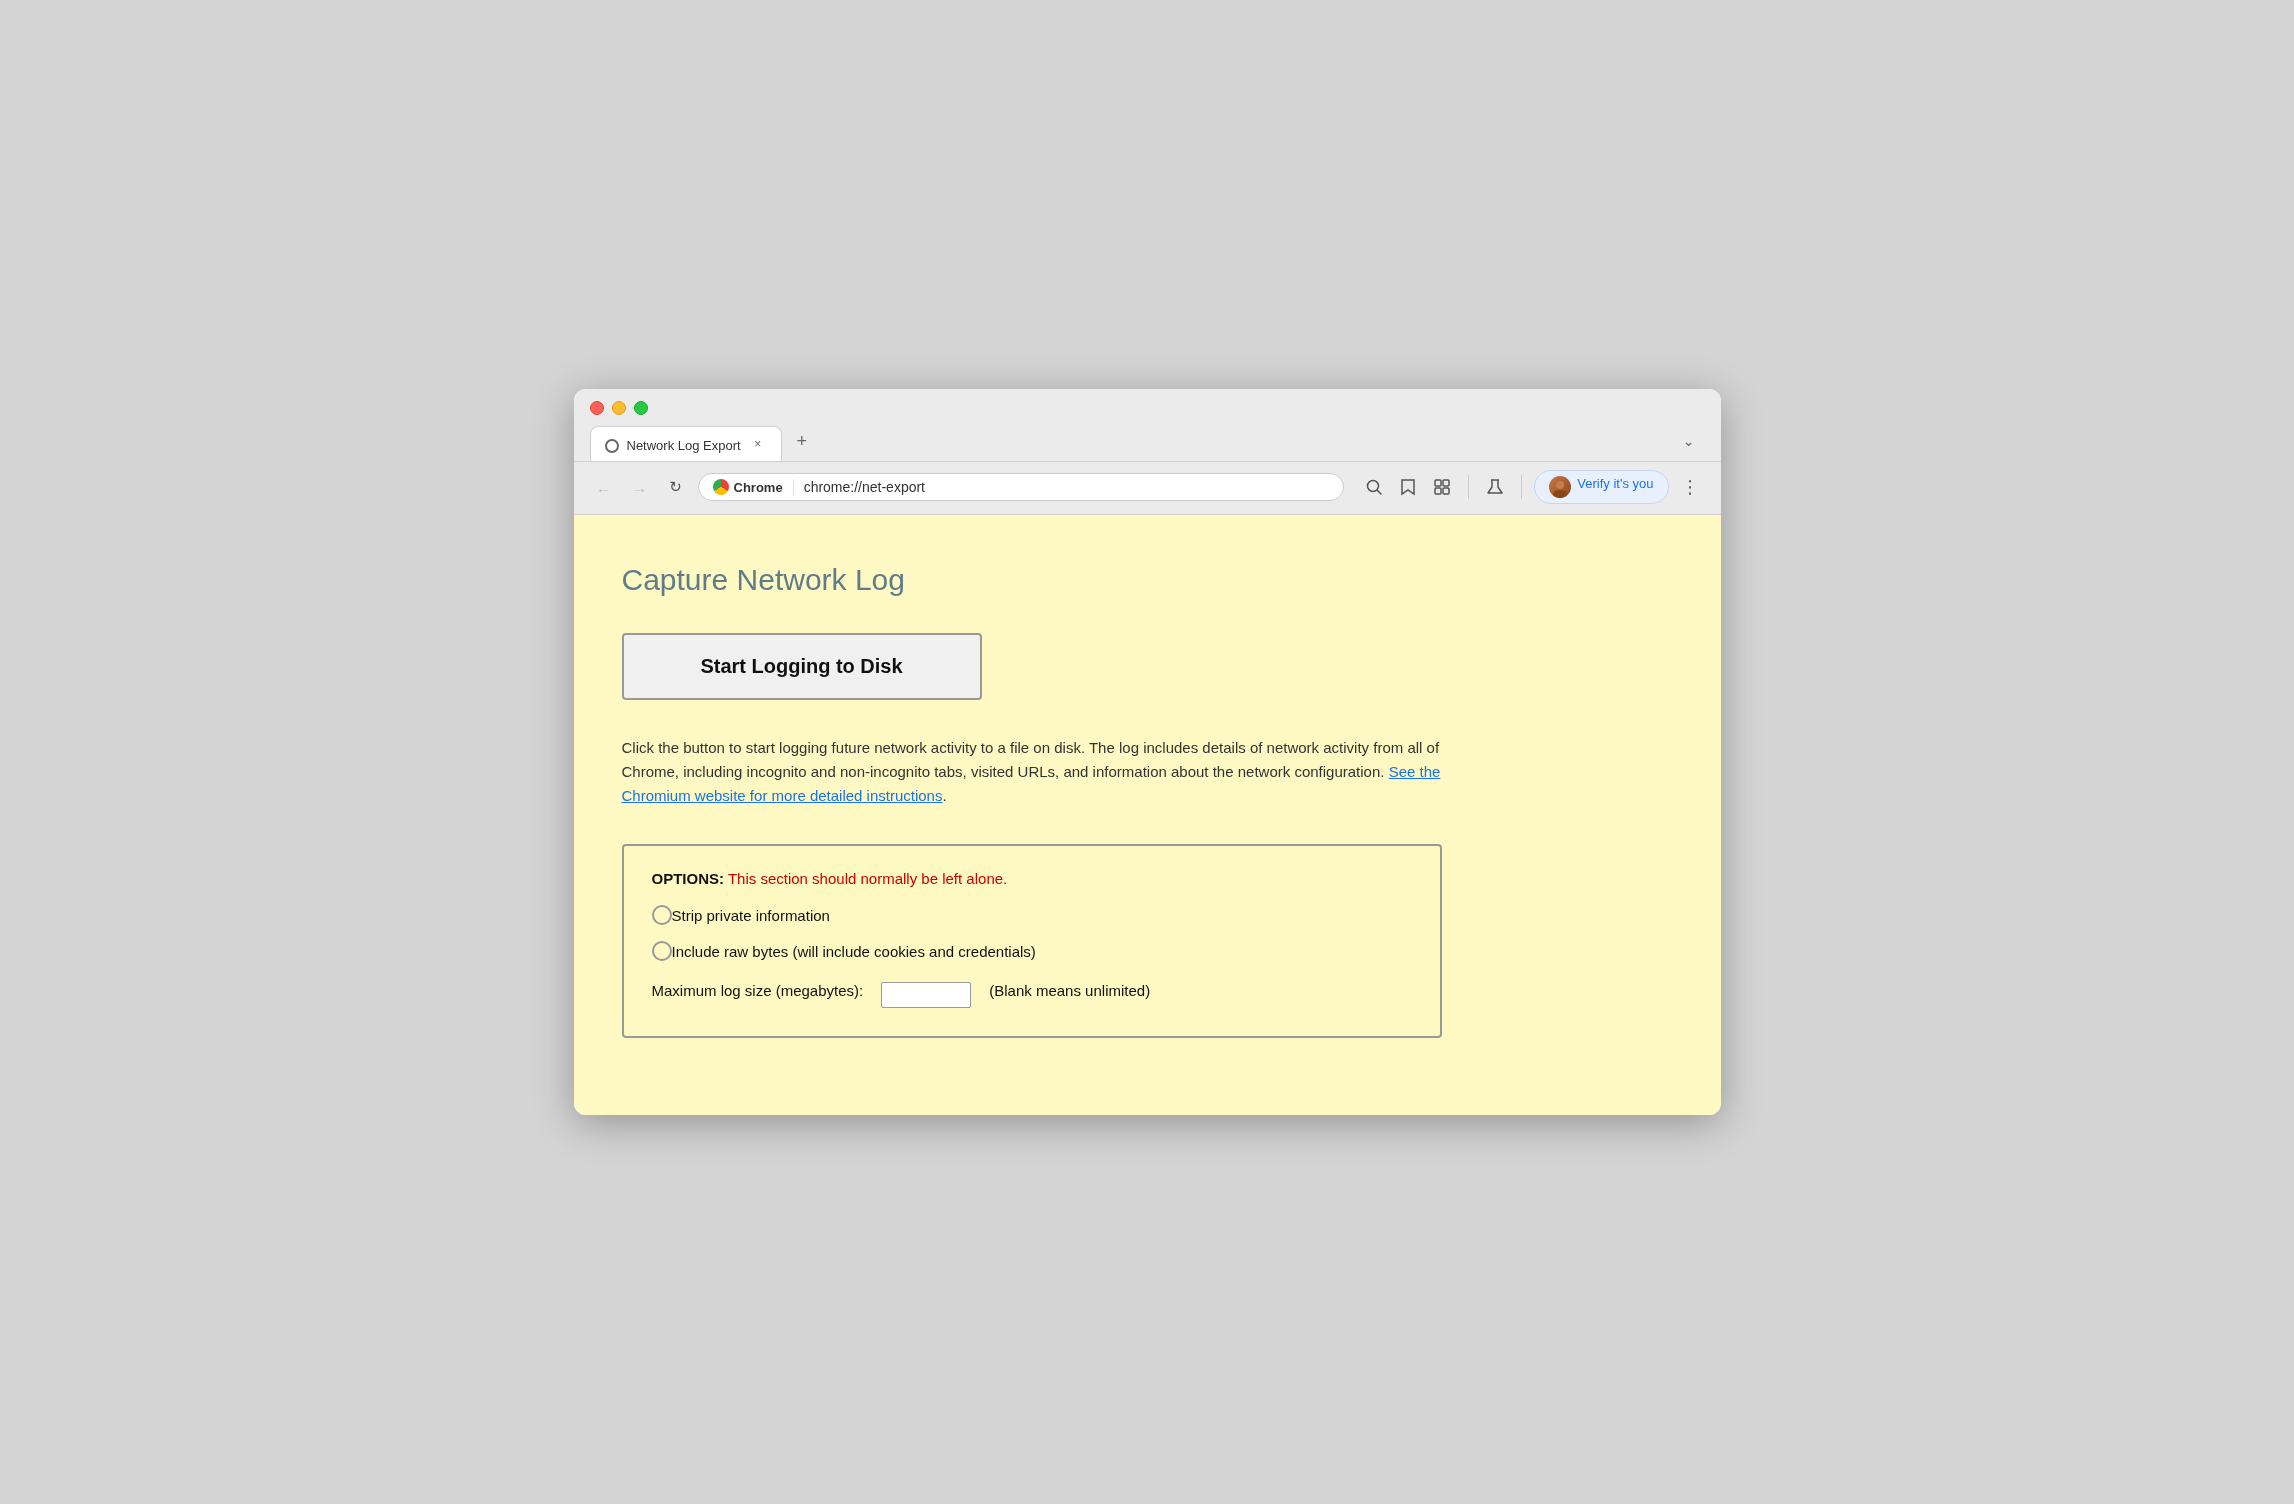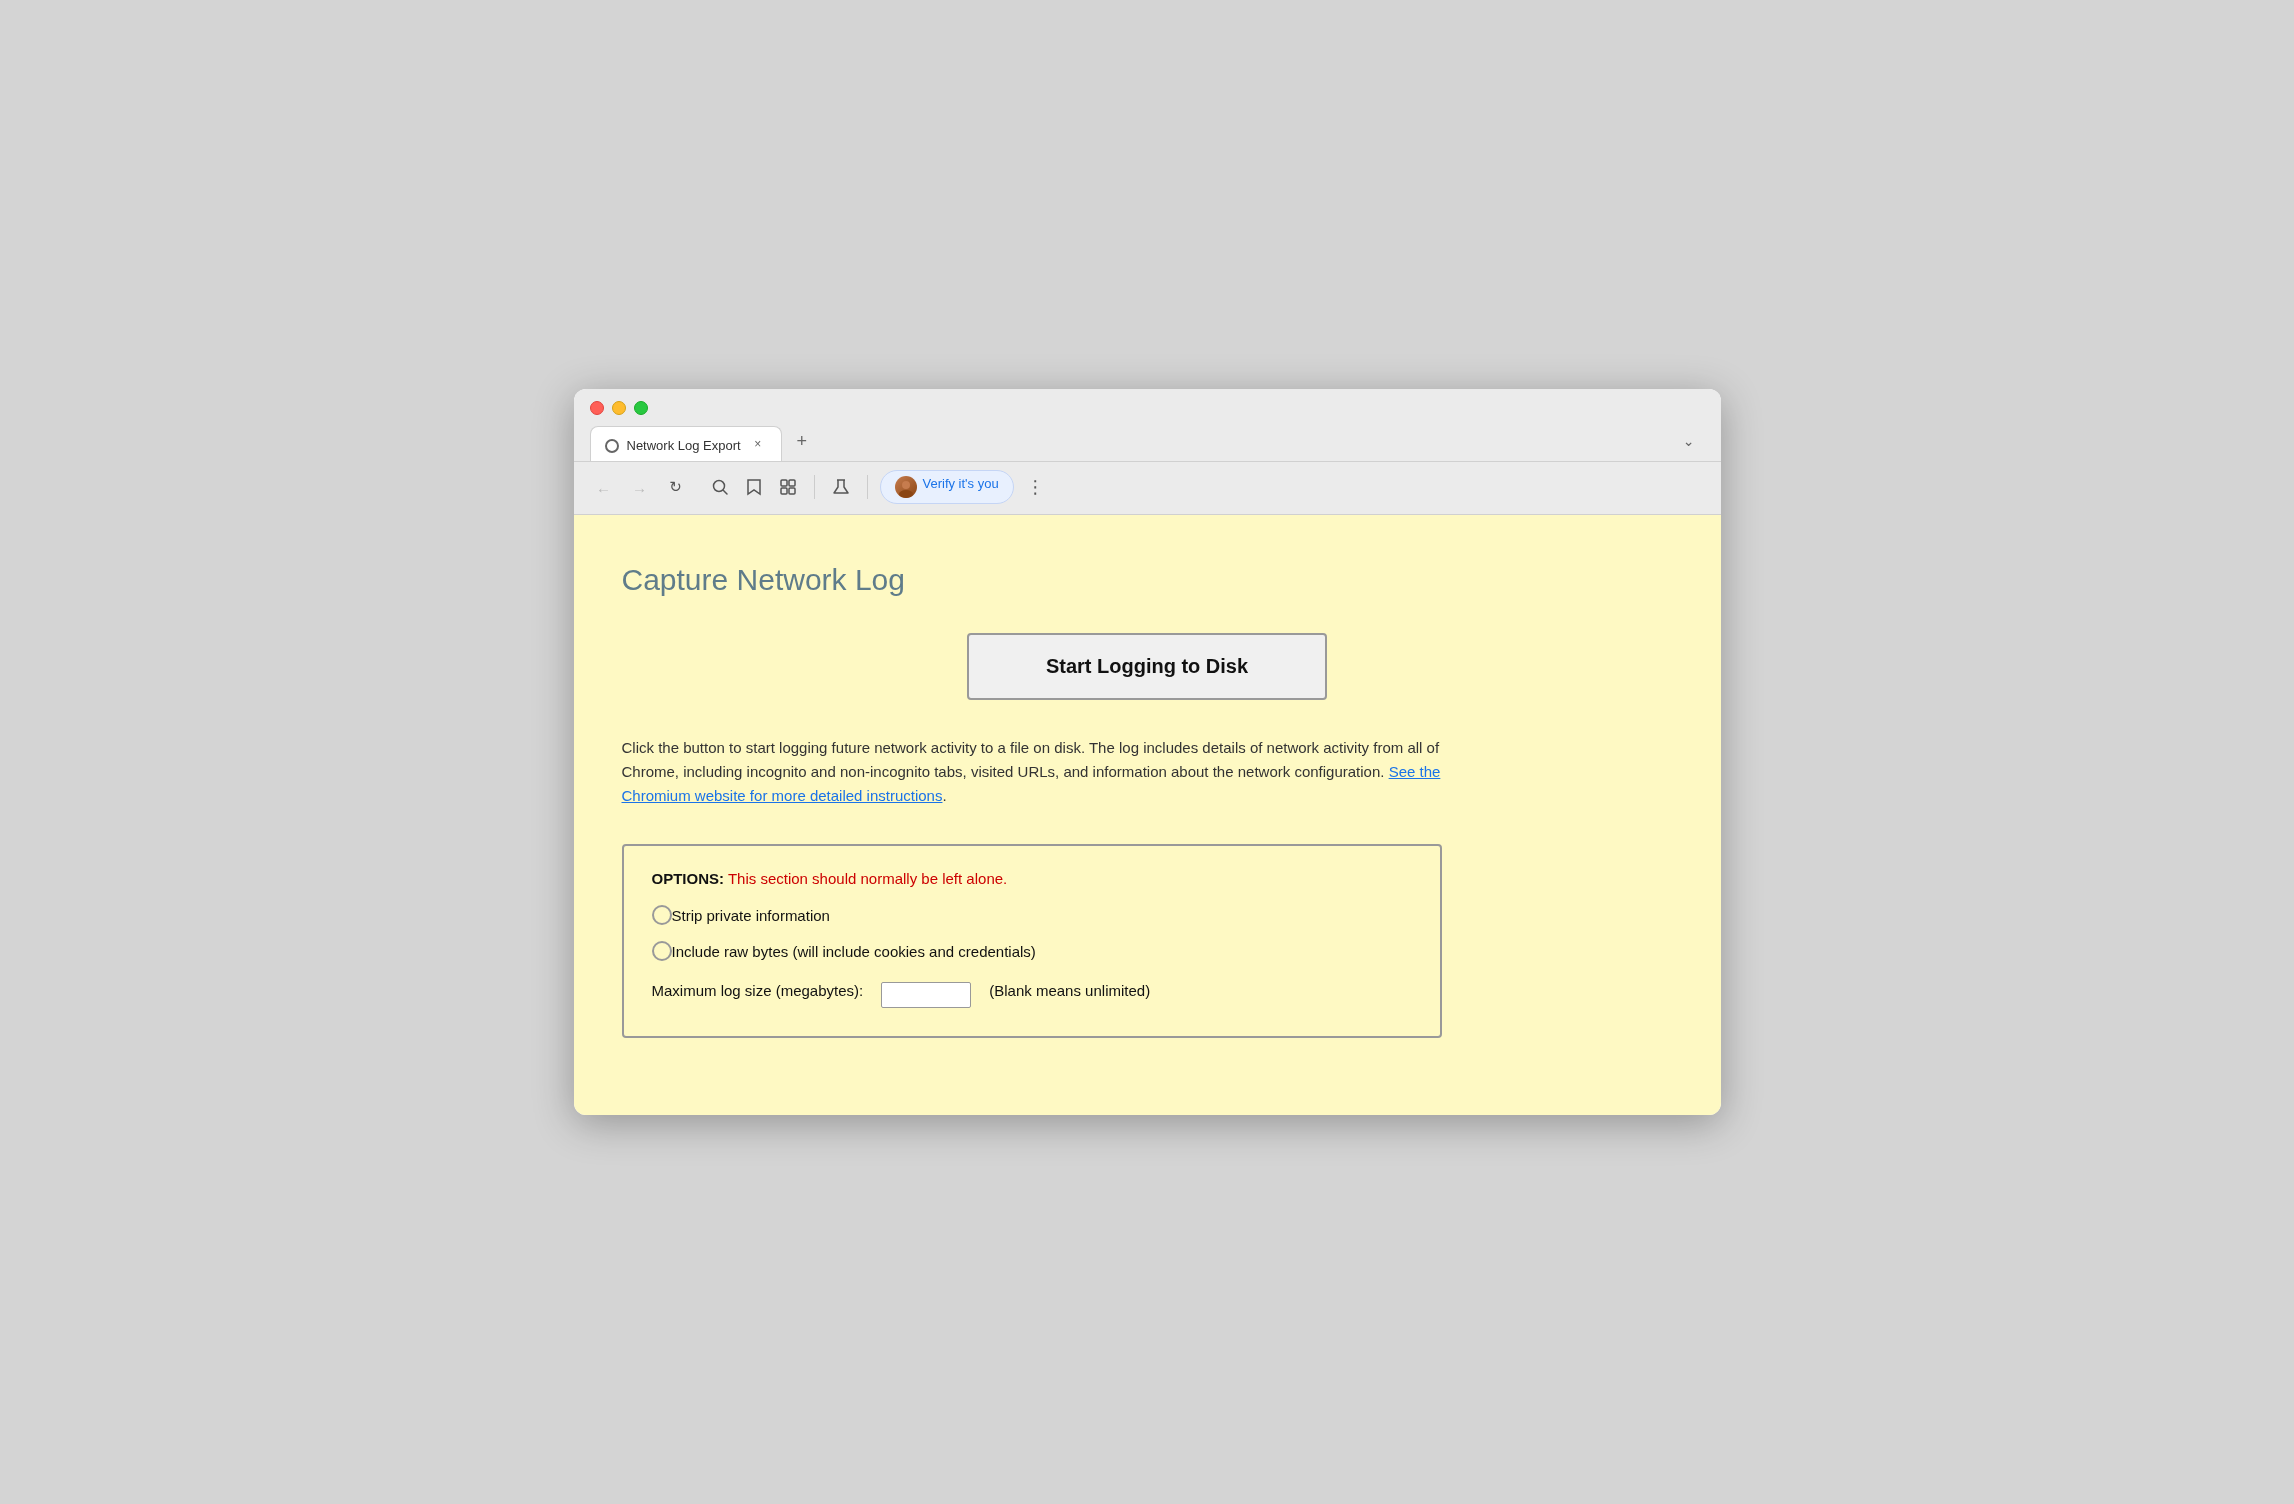--- a/index.html
+++ b/index.html
@@ -262,21 +262,21 @@
 
     .page-title {
       font-size: 30px;
       font-weight: 400;
       color: #5f7c8a;
       margin-bottom: 36px;
     }
 
     .start-btn-container {
       display: flex;
-      justify-content: center;
+      justify-content: flex-start;
       margin-bottom: 36px;
     }
 
     .start-btn {
       background: #f0f0f0;
       border: 2px solid #999;
       border-radius: 4px;
       padding: 20px 60px;
       font-size: 20px;
       font-weight: 700;
@@ -395,20 +395,27 @@
       <div class="tab-new">+</div>
       <div class="tab-expand">⌄</div>
     </div>
   </div>
 
   <div class="address-bar">
     <div class="nav-btn disabled">←</div>
     <div class="nav-btn disabled">→</div>
     <div class="nav-btn">↻</div>
 
+    <div class="url-bar">
+      <div class="chrome-badge">
+        <div class="chrome-logo"></div>
+        <span>Chrome</span>
+      </div>
+      <span class="url-text">chrome://net-export</span>
+    </div>
 
     <div class="url-icons">
       <div class="url-icon-btn">
         <svg width="18" height="18" viewBox="0 0 18 18" fill="none">
           <circle cx="8" cy="8" r="5.5" stroke="#555" stroke-width="1.5"></circle>
           <line x1="12.5" y1="12.5" x2="16" y2="16" stroke="#555" stroke-width="1.5" stroke-linecap="round"></line>
         </svg>
       </div>
       <div class="url-icon-btn">
         <svg width="18" height="18" viewBox="0 0 18 18" fill="none">

